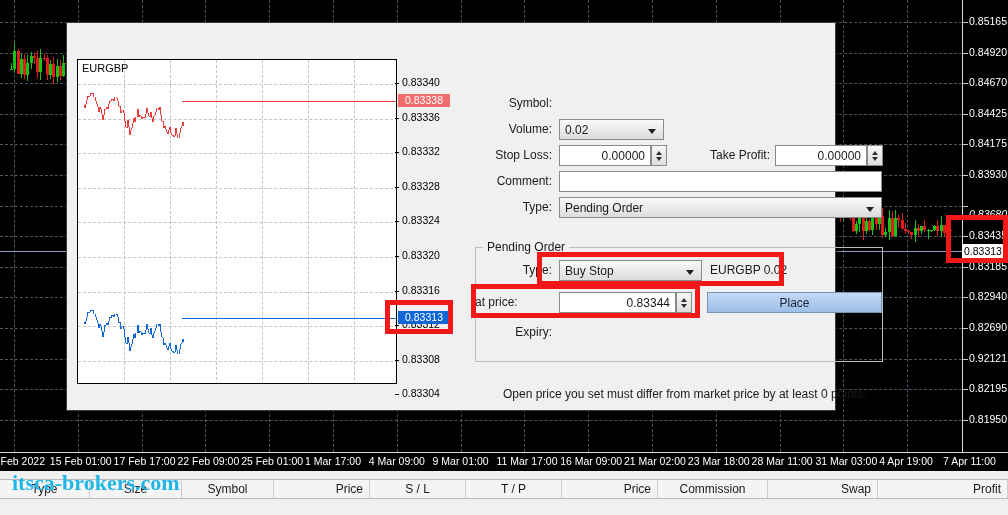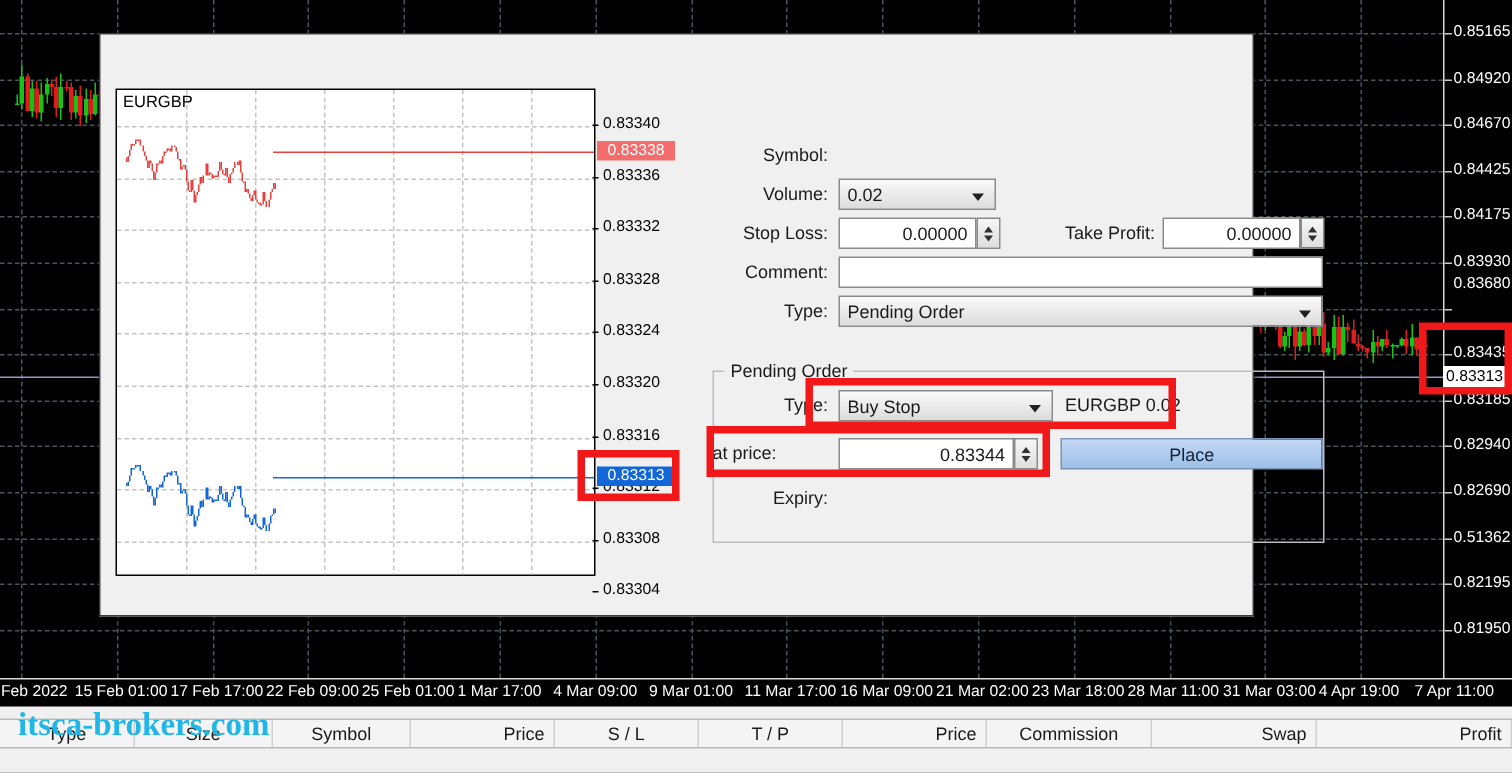--- a/index.html
+++ b/index.html
@@ -933,31 +933,31 @@
         <div class="price-tick" style="top: 45.6px;">0.84920</div>
         <div class="axis-tickmark" style="top: 52.6px;"></div>
         <div class="price-tick" style="top: 76.2px;">0.84670</div>
         <div class="axis-tickmark" style="top: 83.2px;"></div>
         <div class="price-tick" style="top: 106.8px;">0.84425</div>
         <div class="axis-tickmark" style="top: 113.8px;"></div>
         <div class="price-tick" style="top: 137.4px;">0.84175</div>
         <div class="axis-tickmark" style="top: 144.4px;"></div>
         <div class="price-tick" style="top: 168px;">0.83930</div>
         <div class="axis-tickmark" style="top: 175px;"></div>
-        <div class="price-tick" style="top: 183px;">0.83680</div>
+        <div class="price-tick" style="top: 208px; font-style: italic;">0.83680</div>
         <div class="axis-tickmark" style="top: 205.6px;"></div>
         <div class="price-tick" style="top: 229.2px;">0.83435</div>
         <div class="axis-tickmark" style="top: 236.2px;"></div>
         <div class="price-tick" style="top: 259.8px;">0.83185</div>
         <div class="axis-tickmark" style="top: 266.8px;"></div>
         <div class="price-tick" style="top: 290.4px;">0.82940</div>
         <div class="axis-tickmark" style="top: 297.4px;"></div>
         <div class="price-tick" style="top: 321px;">0.82690</div>
         <div class="axis-tickmark" style="top: 328px;"></div>
-        <div class="price-tick" style="top: 351.6px;">0.51362</div>
+        <div class="price-tick" style="top: 351.6px;">0.92121</div>
         <div class="axis-tickmark" style="top: 358.6px;"></div>
         <div class="price-tick" style="top: 382.2px;">0.82195</div>
         <div class="axis-tickmark" style="top: 389.2px;"></div>
         <div class="price-tick" style="top: 412.8px;">0.81950</div>
         <div class="axis-tickmark" style="top: 419.8px;"></div>
       </div>
     <div id="bid-marker" style="top: 244.133px;">0.83313</div>
     <div id="main-annot" style="left: 946px; top: 215.133px; width: 62px; height: 48px;"></div>
   </div>
 
@@ -1288,19 +1288,20 @@
         <div class="f-label" style="left:8px; top:243px; width:77px; text-align:left;">at price:</div>
         <div class="textbox" style="left:92px; top:243px; width:117px;">0.83344</div>
         <div class="spin" style="left:209px; top:243px;">
           <span class="up"></span>
           <span class="dn"></span>
         </div>
         <div id="place-btn" style="left:240px; top:243px; width:175px; height:21px;">Place</div>
 
         <div class="f-label" style="left:0px; top:273px; width:85px;">Expiry:</div>
 
+        <div id="warning-text">Open price you set must differ from market price by at least 0 points.</div>
 
         <div class="annot" style="left:70px; top:203px; width:247px; height:34px;"></div>
         <div class="annot" style="left:4px; top:235px; width:229px; height:34px;"></div>
       </div>
     </div>
   </div>
 </div>
 
 </body></html>

